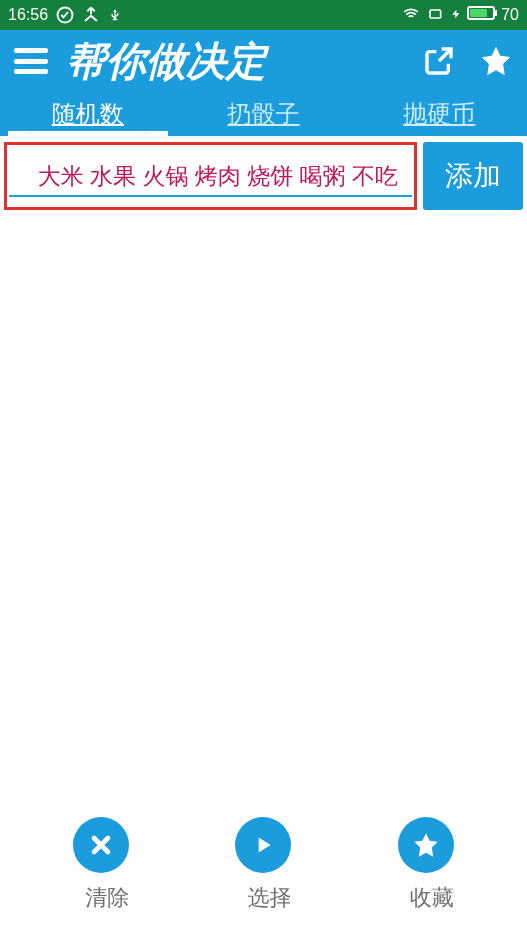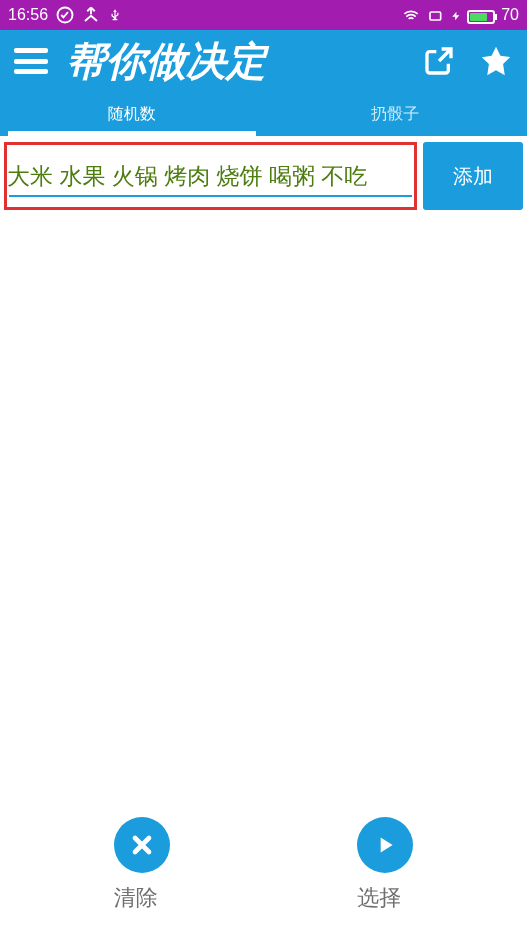--- a/index.html
+++ b/index.html
@@ -6,36 +6,36 @@
     body {
       width: 527px;
       height: 929px;
       font-family: sans-serif;
       background: #ffffff;
       overflow: hidden;
       position: relative;
     }
     .status-bar {
       height: 30px;
-      background: #a21caf;
+      background: #15803d;
       color: #ffffff;
       display: flex;
       align-items: center;
       padding: 0 8px;
       font-size: 16px;
     }
     .status-left {
       display: flex;
       align-items: center;
       gap: 8px;
     }
     .status-right {
       margin-left: auto;
       display: flex;
-      align-items: flex-end;
+      align-items: flex-start;
       gap: 6px;
     }
     .battery-icon {
       width: 28px;
       height: 14px;
       border: 2px solid #fff;
       border-radius: 3px;
       position: relative;
       display: inline-block;
     }
@@ -93,23 +93,24 @@
       height: 44px;
       background: #1a9cdd;
       display: flex;
     }
     .tab {
       flex: 1;
       display: flex;
       align-items: center;
       justify-content: center;
       color: #d0ecf9;
-      font-size: 16px;
+      font-size: 24px;
       position: relative;
       cursor: pointer;
+      text-decoration: underline;
     }
     .tab.active {
       color: #ffffff;
     }
     .tab.active::after {
       content: '';
       position: absolute;
       bottom: 0;
       left: 8px;
       right: 8px;
@@ -126,55 +127,56 @@
     .input-wrap {
       flex: 1;
       border: 3px solid #e03030;
       position: relative;
     }
     .input-field {
       width: 100%;
       height: 100%;
       border: none;
       font-size: 23px;
-      color: #4d7c0f;
-      padding: 0 0;
+      color: #be185d;
+      padding: 0 16px;
       outline: none;
       line-height: 60px;
+      text-align: right;
     }
     .input-underline {
       position: absolute;
       bottom: 10px;
       left: 2px;
       right: 2px;
       height: 2px;
       background: #1a9cdd;
     }
     .add-btn {
       width: 100px;
       background: #1a9cdd;
       color: #ffffff;
       border: none;
-      font-size: 20px;
+      font-size: 28px;
       border-radius: 3px;
       cursor: pointer;
     }
     .bottom-actions {
       position: absolute;
       bottom: 16px;
       left: 0;
       right: 0;
       display: flex;
       justify-content: space-around;
       padding: 0 20px;
     }
     .action-item {
       display: flex;
       flex-direction: column;
-      align-items: flex-start;
+      align-items: flex-end;
       gap: 10px;
       cursor: pointer;
     }
     .action-circle {
       width: 56px;
       height: 56px;
       background: #1a9cdd;
       border-radius: 50%;
       display: flex;
       align-items: center;
@@ -257,20 +259,23 @@
     </span>
   </div>
 </div>
 
 <div class="tabs">
   <div class="tab active">
       <span>随机数</span>
     </div>
   <div class="tab">
       <span>扔骰子</span>
+    </div>
+  <div class="tab">
+      <span>抛硬币</span>
     </div>
 </div>
 
 <div class="input-row">
   <div class="input-wrap">
     <input class="input-field" type="text" value="大米 水果 火锅 烤肉 烧饼 喝粥 不吃" style="">
     <div class="input-underline"></div>
   </div>
   <button class="add-btn">添加</button>
 </div>
@@ -289,13 +294,23 @@
   <div class="action-item">
     <div class="action-circle">
       <span class="ico">
         <svg width="26" height="26" viewBox="0 0 24 24" fill="#fff">
             <path d="M8 5v14l11-7z"></path>
           </svg>
       </span>
     </div>
     <span class="action-label">选择</span>
   </div>
+  <div class="action-item">
+    <div class="action-circle">
+      <span class="ico">
+        <svg width="28" height="28" viewBox="0 0 24 24" fill="#fff">
+            <path d="M12 2l3.09 6.26L22 9.27l-5 4.87L18.18 22 12 18.56 5.82 22 7 14.14l-5-4.87 6.91-1.01z"></path>
+          </svg>
+      </span>
+    </div>
+    <span class="action-label">收藏</span>
+  </div>
 </div>
 
 </body></html>

